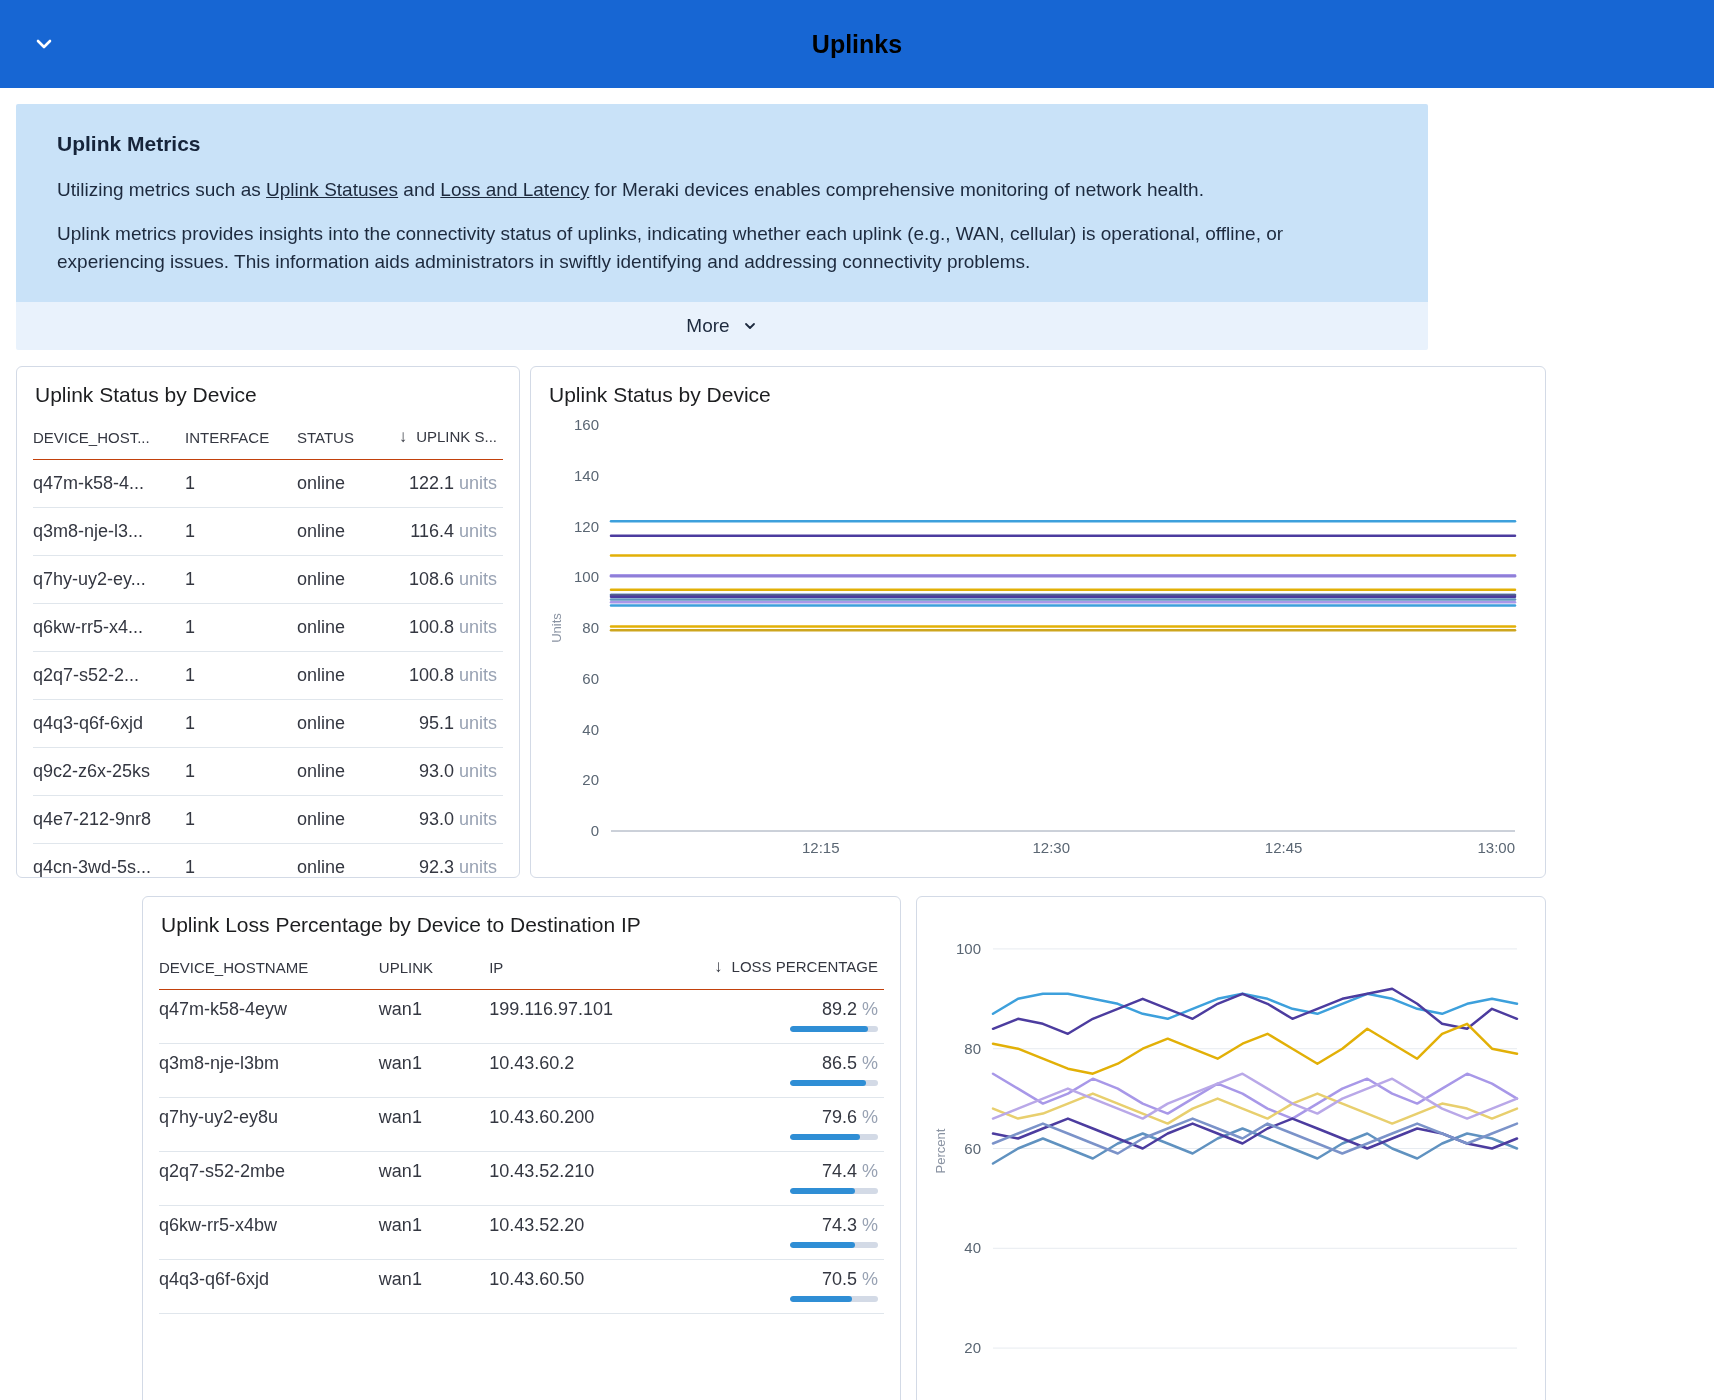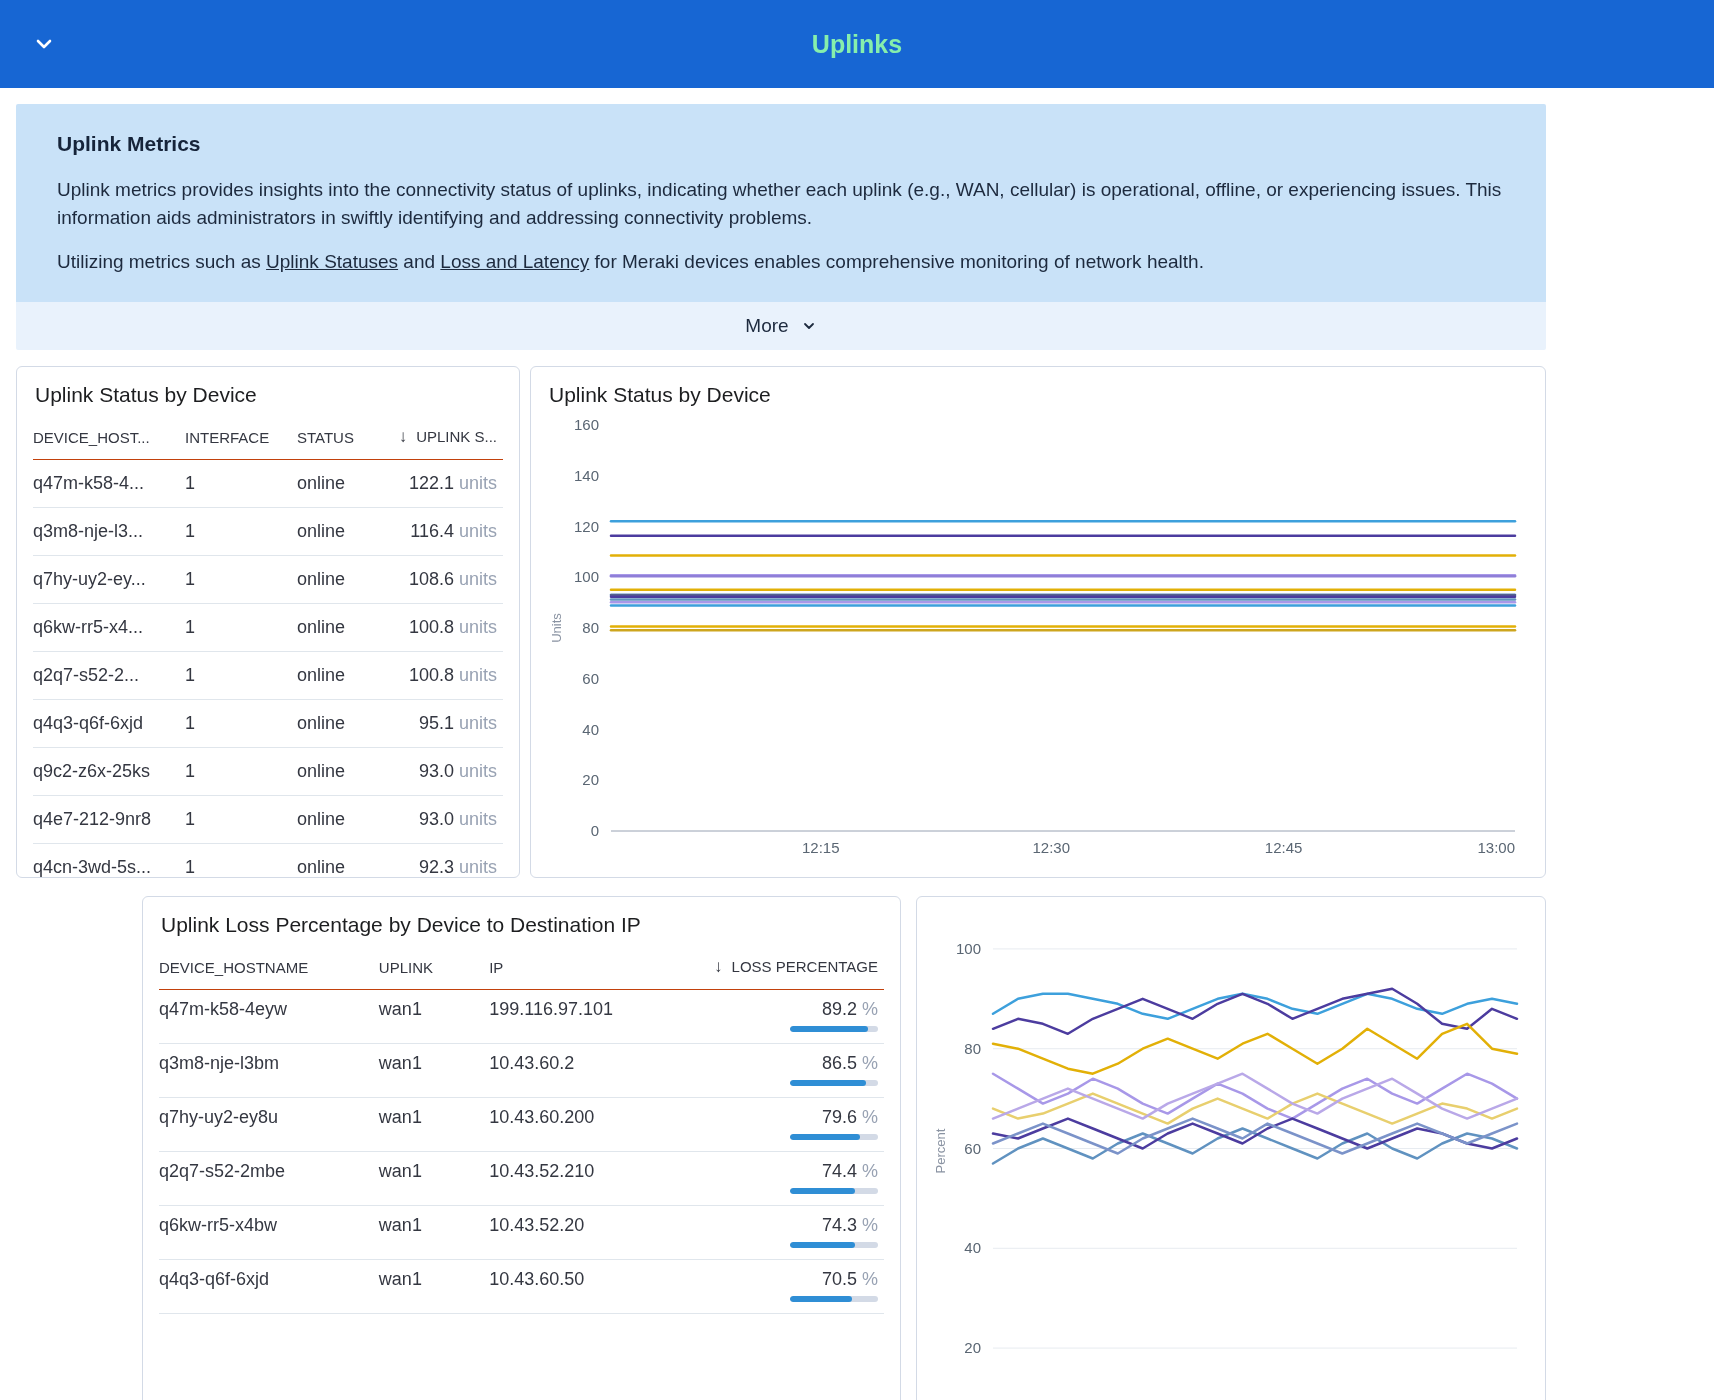--- a/index.html
+++ b/index.html
@@ -13,24 +13,24 @@
   
   .app-header {
     height:88px; background:#1766d3;
     display:flex; align-items:center; justify-content:center;
     position:relative;
   }
   .hdr-chevron {
     position:absolute; left:26px; top:50%; transform:translateY(-50%);
     background:none; border:none; padding:6px; cursor:pointer; line-height:0;
   }
-  .hdr-title { color:#86efac; font-size:25px; font-weight:700; margin:0; }
-
-  
-  .info-wrap { margin:16px 168px 0 16px; width:1530px; }
+  .hdr-title { color:#000000; font-size:25px; font-weight:700; margin:0; }
+
+  
+  .info-wrap { margin:16px 168px 0 16px; width:1412px; }
   .info-body {
     background:#c9e2f8; padding:28px 40px 26px 41px;
     color:#1d2a3e; border-radius:2px 2px 0 0;
   }
   .info-body h2 { margin:0 0 20px 0; font-size:21px; font-weight:700; color:#16243a; }
   .info-body p { margin:0 0 16px 0; font-size:19px; line-height:1.48; }
   .info-body p:last-child { margin-bottom:0; }
   .info-body a { color:#1d2a3e; text-decoration:underline; cursor:pointer; }
   .more-bar {
     background:#e9f2fc; height:48px;
@@ -94,22 +94,22 @@
     <svg width="24" height="24" viewBox="0 0 24 24">
       <polyline points="6,9 12,15 18,9" fill="none" stroke="#ffffff" stroke-width="2.6" stroke-linecap="round" stroke-linejoin="round"></polyline>
     </svg>
   </button>
   <h1 class="hdr-title">Uplinks</h1>
 </header>
 
 <section class="info-wrap">
   <div class="info-body">
     <h2>Uplink Metrics</h2>
+    <p><span>Utilizing metrics such as </span><a>Uplink Statuses</a><span> and </span><a>Loss and Latency</a><span> for Meraki devices enables comprehensive monitoring of network health.</span></p>
     <p>Uplink metrics provides insights into the connectivity status of uplinks, indicating whether each uplink (e.g., WAN, cellular) is operational, offline, or experiencing issues. This information aids administrators in swiftly identifying and addressing connectivity problems.</p>
-    <p><span>Utilizing metrics such as </span><a>Uplink Statuses</a><span> and </span><a>Loss and Latency</a><span> for Meraki devices enables comprehensive monitoring of network health.</span></p>
   </div>
   <div class="more-bar">
     <span>More</span>
     <svg width="16" height="16" viewBox="0 0 16 16">
       <polyline points="4,6 8,10 12,6" fill="none" stroke="#1d2a3e" stroke-width="1.8" stroke-linecap="round" stroke-linejoin="round"></polyline>
     </svg>
   </div>
 </section>
 
 <main class="content">

